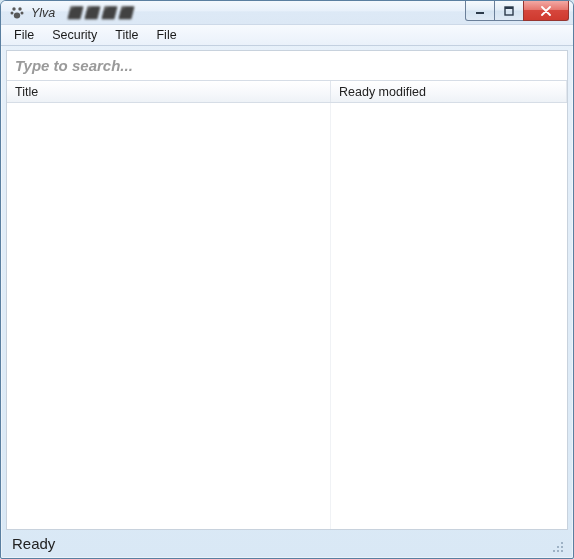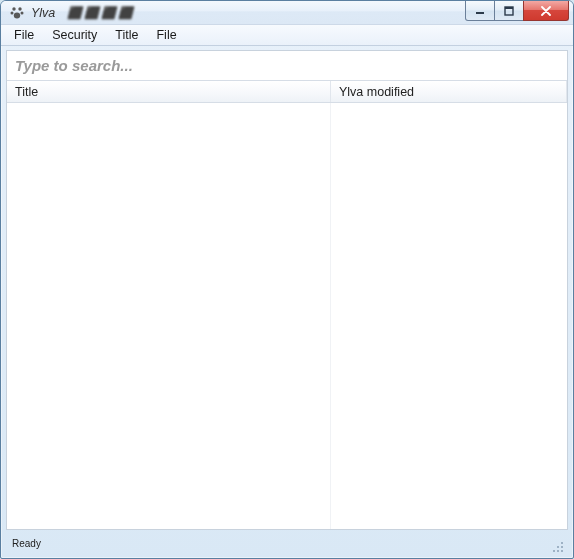--- a/index.html
+++ b/index.html
@@ -151,21 +151,21 @@
 
   
   .statusbar {
     height: 22px;
     margin: 2px 5px 4px 5px;
     display: flex;
     align-items: center;
     justify-content: space-between;
     padding: 0 4px 0 6px;
     color: #222;
-    font-size: 10px;
+    font-size: 15px;
     background: transparent;
   }
   .size-grip {
     width: 14px; height: 14px;
     align-self: flex-end;
     margin-bottom: 1px;
   }
 </style>
 </head>
 <body>
@@ -212,21 +212,21 @@
     <div class="menu-item">File</div>
   </div>
 
   <div class="client">
     <div class="search-wrap">
       <input class="search-input" type="text" placeholder="Type to search..." style="">
     </div>
 
     <div class="list-header">
       <div class="col col-title">Title</div>
-      <div class="col col-date">Ylva modified</div>
+      <div class="col col-date">Ready modified</div>
     </div>
 
     <div class="list-body">
       <div class="col-area col-title"></div>
       <div class="col-area col-date"></div>
     </div>
   </div>
 
   <div class="statusbar">
     <span>Ready</span>

